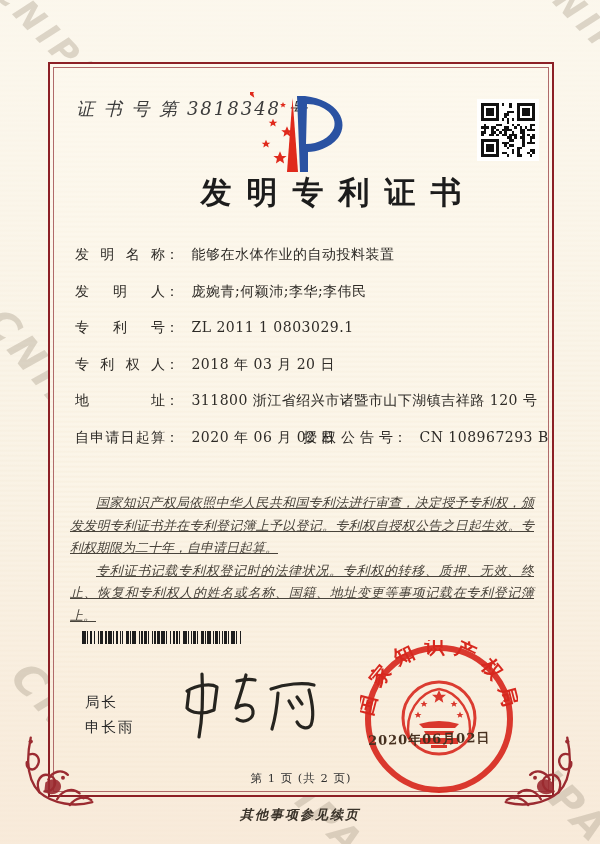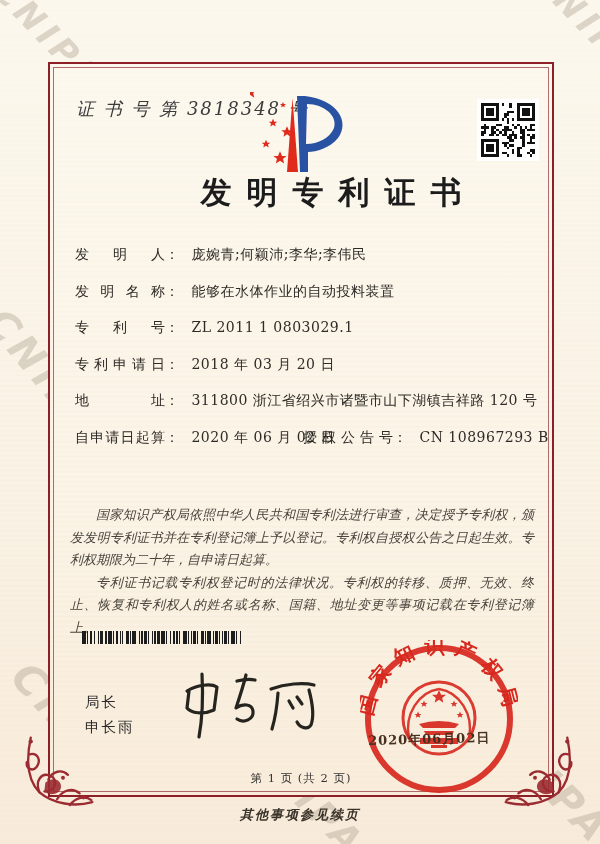--- a/index.html
+++ b/index.html
@@ -71,23 +71,23 @@
   .flabel{
     display:inline-block; width:90px;
     text-align:justify; text-align-last:justify; -moz-text-align-last:justify;
     vertical-align:top;
   }
   .fcolon{ display:inline-block; vertical-align:top; }
   .fvalue{ display:inline-block; margin-left:8px; vertical-align:top; letter-spacing:.5px; }
   .fgroup2{ position:absolute; left:228px; top:0; }
   
   .legal{
-    position:absolute; left:70px; top:504px; width:464px;
+    position:absolute; left:70px; top:492px; width:464px;
     font-size:13px; font-style:italic; color:#48433b;
-    line-height:22.6px; text-align:justify;
+    line-height:22.6px; text-align:justify;text-decoration:underline;
   }
   .legal p{ text-indent:2em; }
   
   .barcode{
     position:absolute; left:82px; top:631px; width:160px; height:13px;
     display:flex; align-items:stretch;
   }
   .bc-bar{ background:#1d1d1d; }
   .bc-gap{ background:transparent; }
   
@@ -295,33 +295,33 @@
           <rect x="1" y="15" width="5" height="5" fill="#fff"></rect>
           <rect x="2" y="16" width="3" height="3"></rect>
         </g>
       </svg>
   </div>
 
   <div class="title">发明专利证书</div>
 
   <div class="fields">
     <div class="frow">
+      <span class="flabel">发明名称</span><span class="fcolon">：</span>
+      <span class="fvalue">能够在水体作业的自动投料装置</span>
+    </div>
+    <div class="frow">
       <span class="flabel">发明人</span><span class="fcolon">：</span>
       <span class="fvalue">庞婉青;何颖沛;李华;李伟民</span>
     </div>
     <div class="frow">
-      <span class="flabel">发明名称</span><span class="fcolon">：</span>
-      <span class="fvalue">能够在水体作业的自动投料装置</span>
-    </div>
-    <div class="frow">
       <span class="flabel">专利号</span><span class="fcolon">：</span>
       <span class="fvalue">ZL 2011 1 0803029.1</span>
     </div>
     <div class="frow">
-      <span class="flabel">专利申请日</span><span class="fcolon">：</span>
+      <span class="flabel">专利权人</span><span class="fcolon">：</span>
       <span class="fvalue">2018 年 03 月 20 日</span>
     </div>
     <div class="frow">
       <span class="flabel">地址</span><span class="fcolon">：</span>
       <span class="fvalue">311800 浙江省绍兴市诸暨市山下湖镇吉祥路 120 号</span>
     </div>
     <div class="frow">
       <span class="flabel">自申请日起算</span><span class="fcolon">：</span>
       <span class="fvalue">2020 年 06 月 02 日</span>
       <span class="fgroup2">

